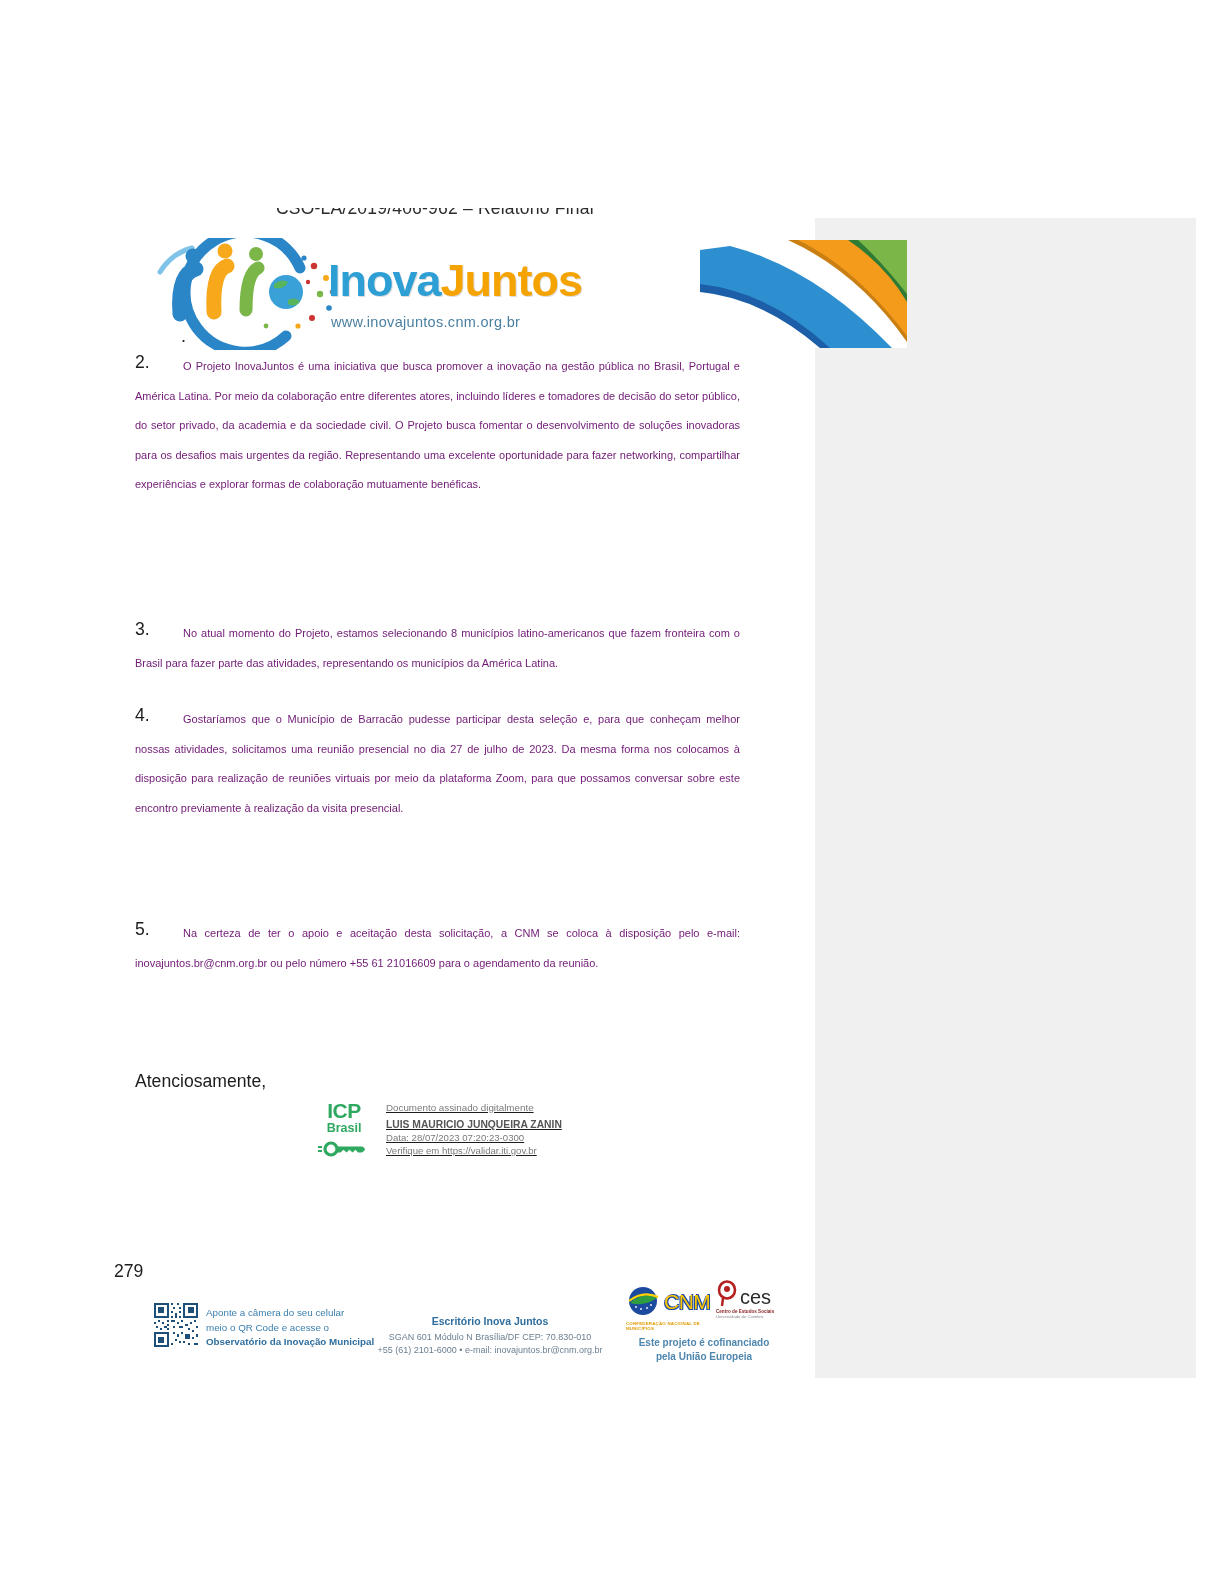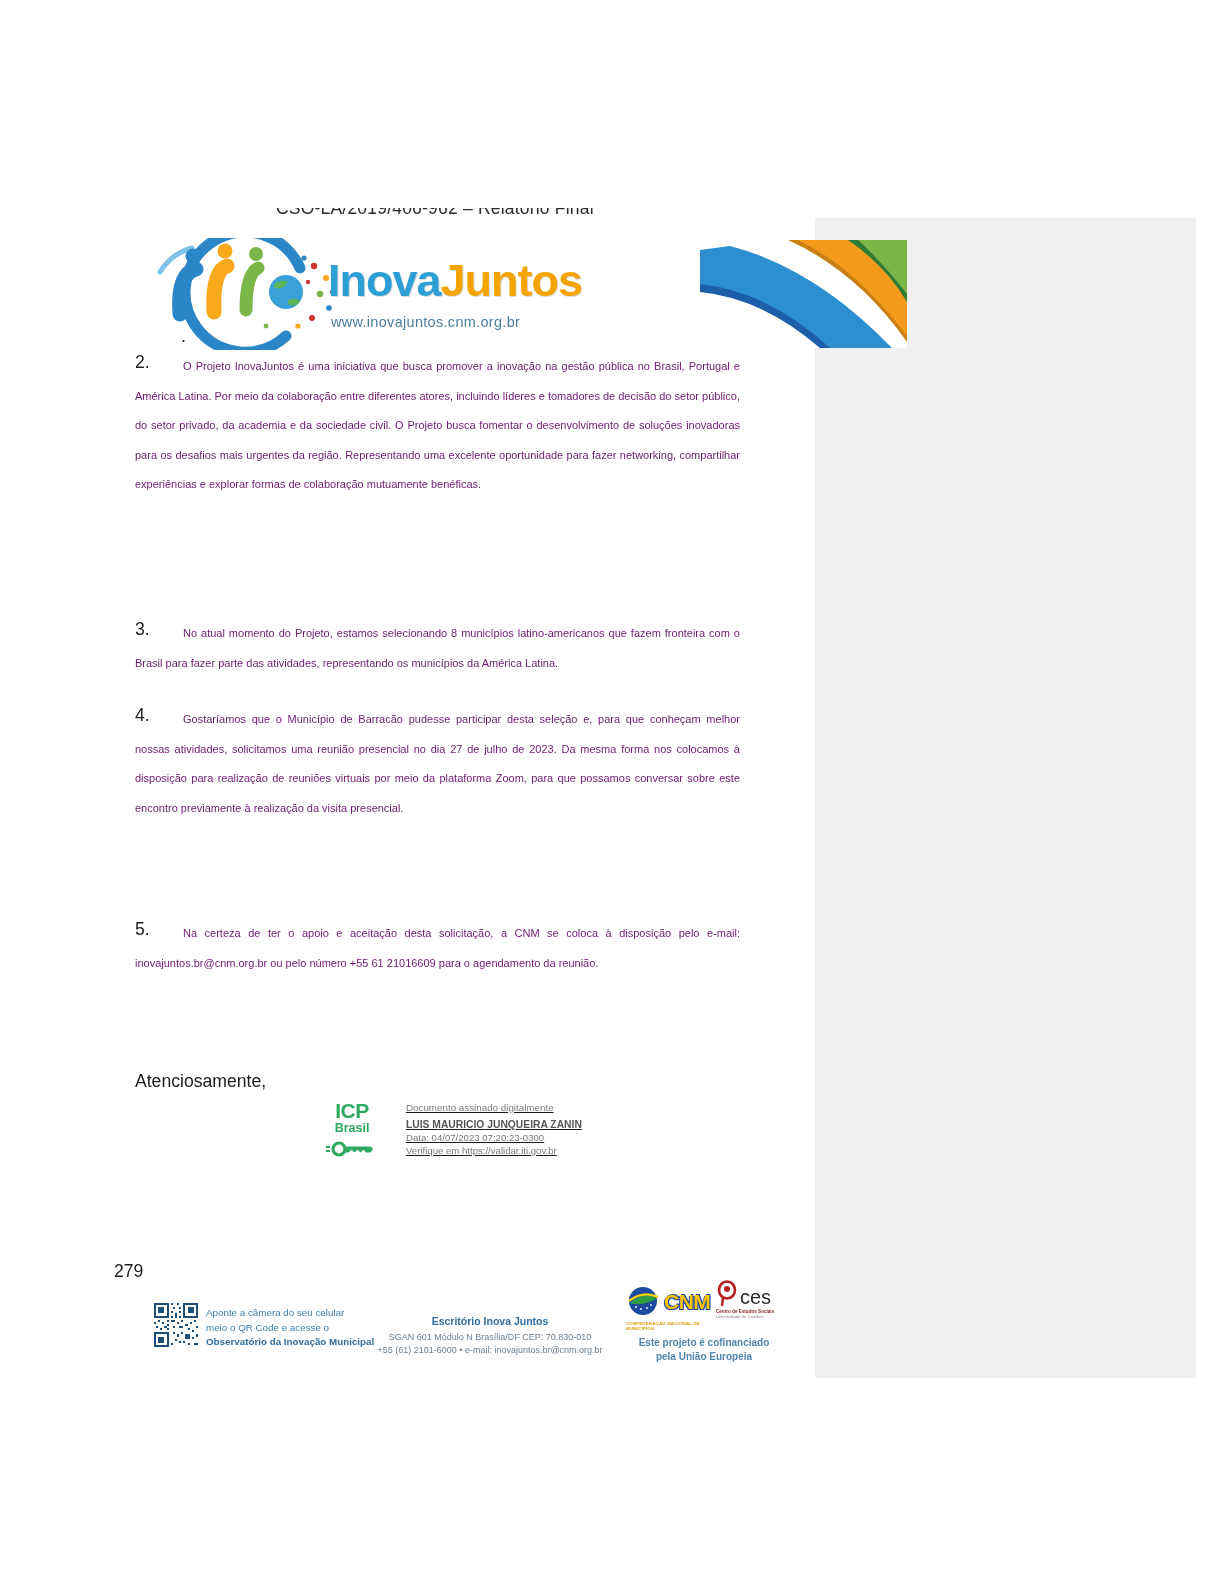--- a/index.html
+++ b/index.html
@@ -32,42 +32,42 @@
   
   .para{left:135px;width:632px;}
   .para .num{position:absolute;left:0;top:0;font-size:17.6px;}
   .para .ptext{width:605px;font-size:11px;line-height:29.6px;
                text-align:justify;text-indent:48px;color:#701a75;}
   .p2{top:352px;} .p3{top:619px;} .p4{top:705px;} .p5{top:919px;}
 
   .salutation{left:135px;top:1071px;font-size:17.6px;}
 
   
-  .stamp{left:322px;top:1100px;display:flex;gap:24px;align-items:flex-start;}
+  .stamp{left:314px;top:1100px;display:flex;gap:12px;align-items:flex-start;}
   .icp-badge{width:60px;text-align:center;line-height:1;}
   .icp-badge .icp{font-size:21px;font-weight:900;color:#2fa860;letter-spacing:-.5px;}
   .icp-badge .brasil{font-size:12.5px;font-weight:800;color:#2fa860;margin-top:1px;}
   .stamp-lines{padding-top:2px;text-decoration:underline;}
   .stamp-lines .l1{font-size:9.8px;color:#7a7a7a;margin-bottom:6px;}
   .stamp-lines .l2{font-size:10.3px;font-weight:700;color:#555;margin-bottom:2px;}
   .stamp-lines .l3,.stamp-lines .l4{font-size:9.6px;color:#7a7a7a;margin-bottom:2px;}
 
   .signer{left:270px;top:1210px;width:330px;text-align:center;font-size:17.6px;line-height:25px;}
 
   .page-num{left:114px;top:1261px;font-size:17.6px;}
 
   
   .qr{left:154px;top:1303px;width:44px;height:44px;}
   .qr-text{left:206px;top:1306px;font-size:9.8px;line-height:14.5px;color:#3b7fae;}
   .qr-text .b{font-weight:700;color:#2f6e9e;}
   .office{left:360px;top:1315px;width:260px;text-align:center;}
   .office .oh{font-size:10.5px;font-weight:700;color:#2f6e9e;margin-bottom:4px;}
   .office .ol{font-size:9px;color:#6b7f90;line-height:13px;}
   .cnm-row{left:626px;top:1286px;display:flex;align-items:center;gap:2px;}
-  .cnm-word{font-size:21px;font-weight:700;color:#ffc400;letter-spacing:-.5px;
+  .cnm-word{font-size:21px;font-weight:400;color:#ffc400;letter-spacing:-.5px;
             text-shadow:1px 1px 0 #1b4a9e,-1px 1px 0 #1b4a9e,1px -1px 0 #1b4a9e;}
   .cnm-caption{left:626px;top:1321px;width:96px;font-size:4.4px;color:#e09a00;font-weight:700;letter-spacing:.2px;}
   .ces-row{left:716px;top:1280px;display:flex;align-items:flex-start;gap:2px;}
   .ces-word{font-size:20px;color:#2b2b2b;margin-top:6px;}
   .ces-captions{left:716px;top:1309px;width:78px;text-align:left;}
   .ces-captions .c1{font-size:4.6px;font-weight:700;color:#8a1f1f;}
   .ces-captions .c2{font-size:4.2px;color:#8a8a8a;}
   .cofinance{left:622px;top:1336px;width:164px;text-align:center;font-size:10px;line-height:14px;
              color:#4f86ad;font-weight:600;}
 </style>
@@ -144,21 +144,21 @@
     <svg width="52" height="22" viewBox="0 0 52 22" style="margin-top:3px;">
       <rect x="0" y="8" width="4" height="2" fill="#2fa860"></rect>
       <rect x="0" y="12" width="4" height="2" fill="#2fa860"></rect>
       <circle cx="13" cy="11" r="6" stroke="#2fa860" stroke-width="3.2" fill="none"></circle>
       <path d="M19,8.5 L44,8.5 Q50,11 44,14.5 L40,14.5 L37.5,11.8 L34.5,14.5 L31.5,11.8 L28.5,14.5 L25.5,11.8 L22.5,14.5 L19,14.5 Z" fill="#2fa860"></path>
     </svg>
   </div>
   <div class="stamp-lines">
     <div class="l1">Documento assinado digitalmente</div>
     <div class="l2">LUIS MAURICIO JUNQUEIRA ZANIN</div>
-    <div class="l3">Data: 04/07/2023 07:20:23-0300</div>
+    <div class="l3">Data: 28/07/2023 07:20:23-0300</div>
     <div class="l4">Verifique em https://validar.iti.gov.br</div>
   </div>
 </div>
 
 <div class="abs signer">
 </div>
 
 <div class="abs page-num">279</div>
 
 <svg class="abs qr" viewBox="0 0 21 21" shape-rendering="crispEdges">

